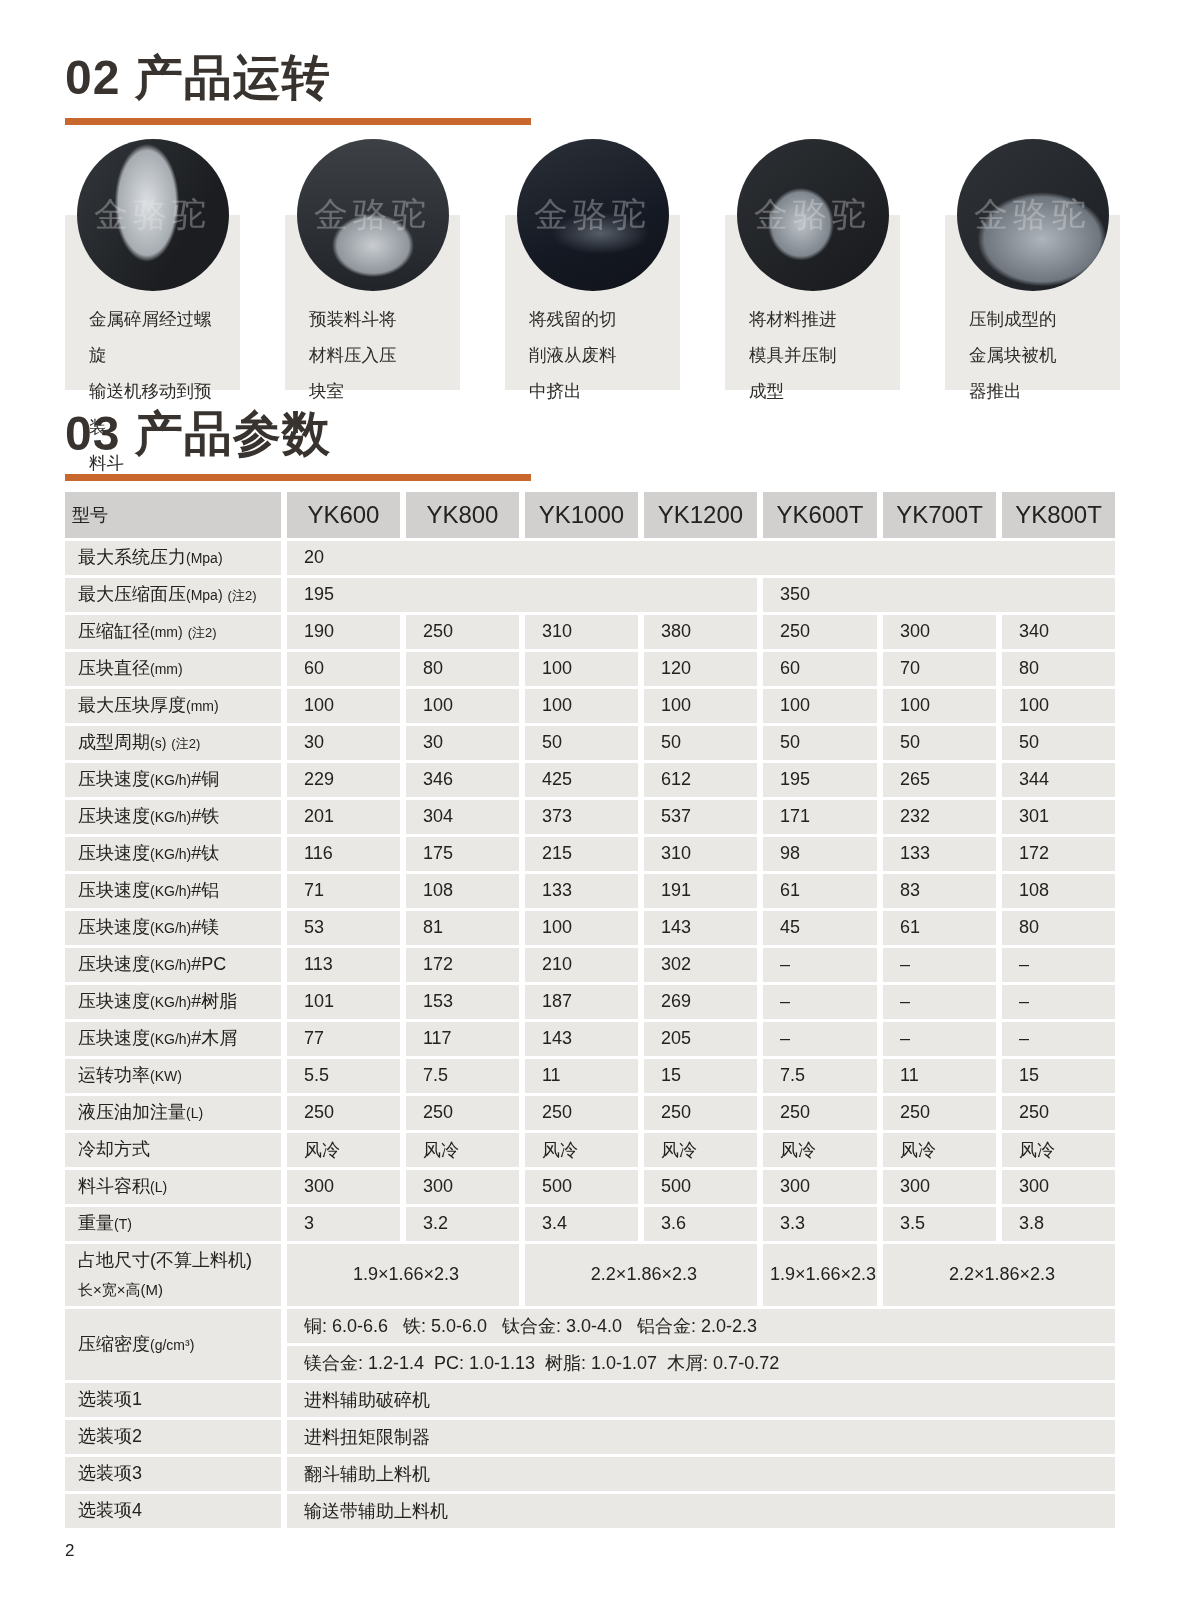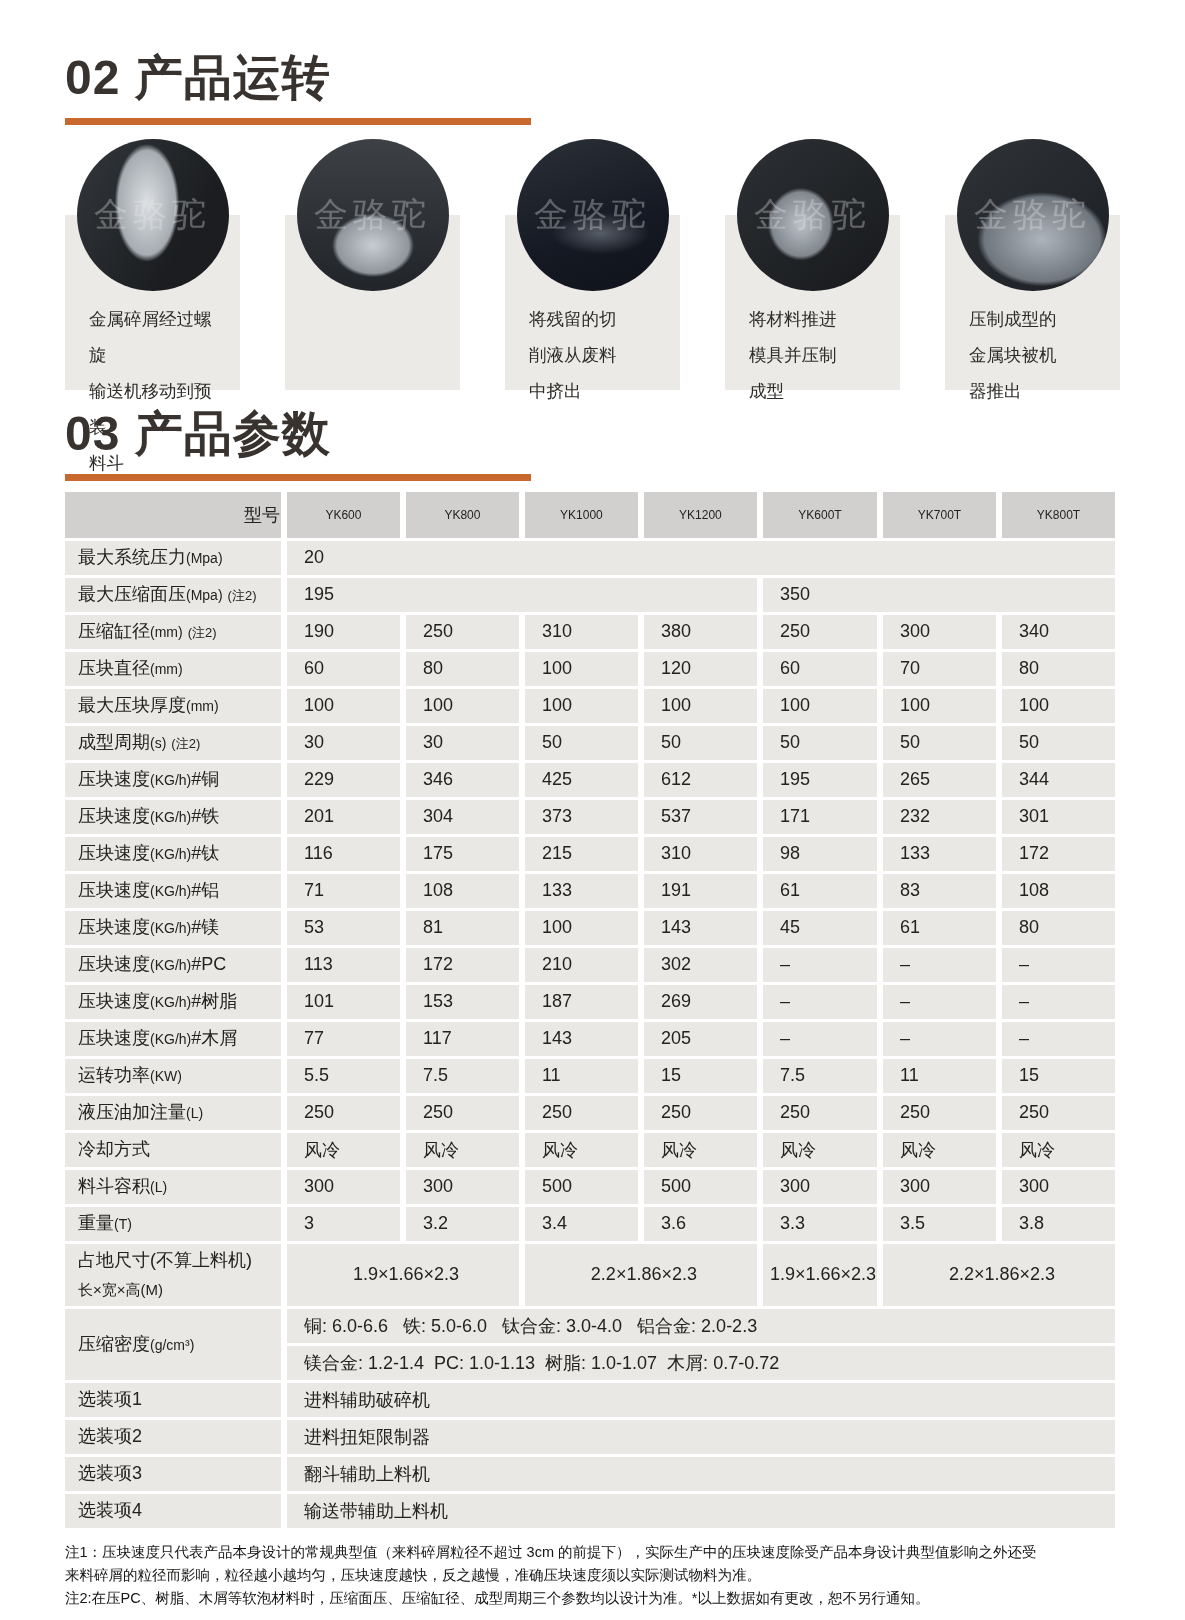--- a/index.html
+++ b/index.html
@@ -21,22 +21,22 @@
   .c2{background:radial-gradient(ellipse 62px 48px at 50% 70%,#c9cdd2 0%,#90969c 58%,rgba(0,0,0,0) 66%),linear-gradient(180deg,#3d4146,#212428);}
   .c3{background:radial-gradient(ellipse 70px 30px at 55% 62%,rgba(140,150,160,.55) 0%,rgba(0,0,0,0) 70%),linear-gradient(160deg,#2a3038,#151923 60%,#10131a);}
   .c4{background:radial-gradient(ellipse 50px 55px at 42% 56%,#bcc1c7 0%,#80878e 58%,rgba(0,0,0,0) 66%),linear-gradient(140deg,#2d3034,#17191c);}
   .c5{background:radial-gradient(ellipse 85px 62px at 56% 66%,#aeb4bb 0%,#6f767e 68%,rgba(0,0,0,0) 76%),linear-gradient(140deg,#2f3338,#1b1e22);}
   .cap{position:relative;margin-top:10px;padding:0 24px;font-size:17.5px;line-height:36px;color:#2e2c29;}
   
   .sec2{margin-top:18px;}
   table.ptable{border-collapse:separate;border-spacing:6px 3px;margin:8px 0 0 -6px;table-layout:fixed;}
   .ptable col.cl{width:216px;}
   .ptable col.cv{width:113px;}
-  .ptable th{height:44px;background:#d2d0ce;font-weight:400;font-size:12px;color:#232220;}
-  .ptable th.lh{text-align:right;padding-left:7px;font-size:18px;}
+  .ptable th{height:44px;background:#d2d0ce;font-weight:400;font-size:24px;color:#232220;}
+  .ptable th.lh{text-align:left;padding-left:7px;font-size:18px;}
   .ptable th.mh{text-align:center;}
   .ptable td{background:#eae8e5;height:32px;color:#232220;}
   .lcell{padding-left:13px;font-size:18px;line-height:1.25;}
   .un{font-size:14px;}
   .nt{font-size:13px;}
   .lb2{font-size:15px;margin-top:10px;}
   .vcell{padding-left:17px;font-size:18px;white-space:pre-wrap;}
   .ct{text-align:center;padding-left:7px;}
   tr.tall td{height:60px;}
   
@@ -62,20 +62,25 @@
           <div>金属碎屑经过螺旋</div>
           <div>输送机移动到预装</div>
           <div>料斗</div>
         </div>
       </div>
       <div class="card">
         <div class="panel"></div>
         <div class="circle c2">
           <span class="wm">金骆驼</span>
         </div>
+        <div class="cap">
+          <div>预装料斗将</div>
+          <div>材料压入压</div>
+          <div>块室</div>
+        </div>
       </div>
       <div class="card">
         <div class="panel"></div>
         <div class="circle c3">
           <span class="wm">金骆驼</span>
         </div>
         <div class="cap">
           <div>将残留的切</div>
           <div>削液从废料</div>
           <div>中挤出</div>
@@ -338,21 +343,16 @@
             <td class="lcell"><span class="lb">选装项3</span></td>
             <td class="vcell" colspan="7">翻斗辅助上料机</td>
           </tr>
           <tr>
             <td class="lcell"><span class="lb">选装项4</span></td>
             <td class="vcell" colspan="7">输送带辅助上料机</td>
           </tr>
         </tbody>
     </table>
 
-    <div class="notes">
-        <div>注1：压块速度只代表产品本身设计的常规典型值（来料碎屑粒径不超过 3cm 的前提下），实际生产中的压块速度除受产品本身设计典型值影响之外还受</div>
-        <div>来料碎屑的粒径而影响，粒径越小越均匀，压块速度越快，反之越慢，准确压块速度须以实际测试物料为准。</div>
-        <div>注2:在压PC、树脂、木屑等软泡材料时，压缩面压、压缩缸径、成型周期三个参数均以设计为准。*以上数据如有更改，恕不另行通知。</div>
-      </div>
   </div>
 
   <div class="pageno">2</div>
 </div>
 
 </body></html>

